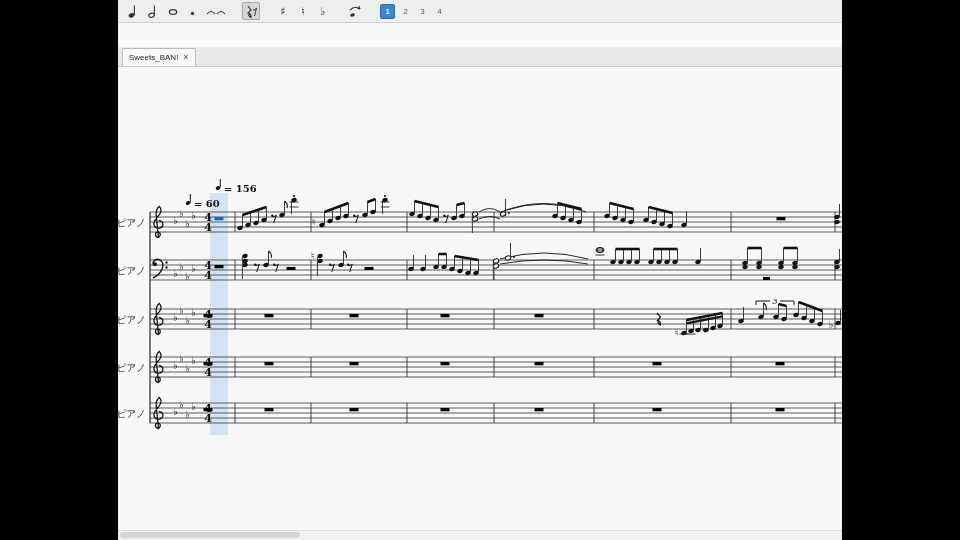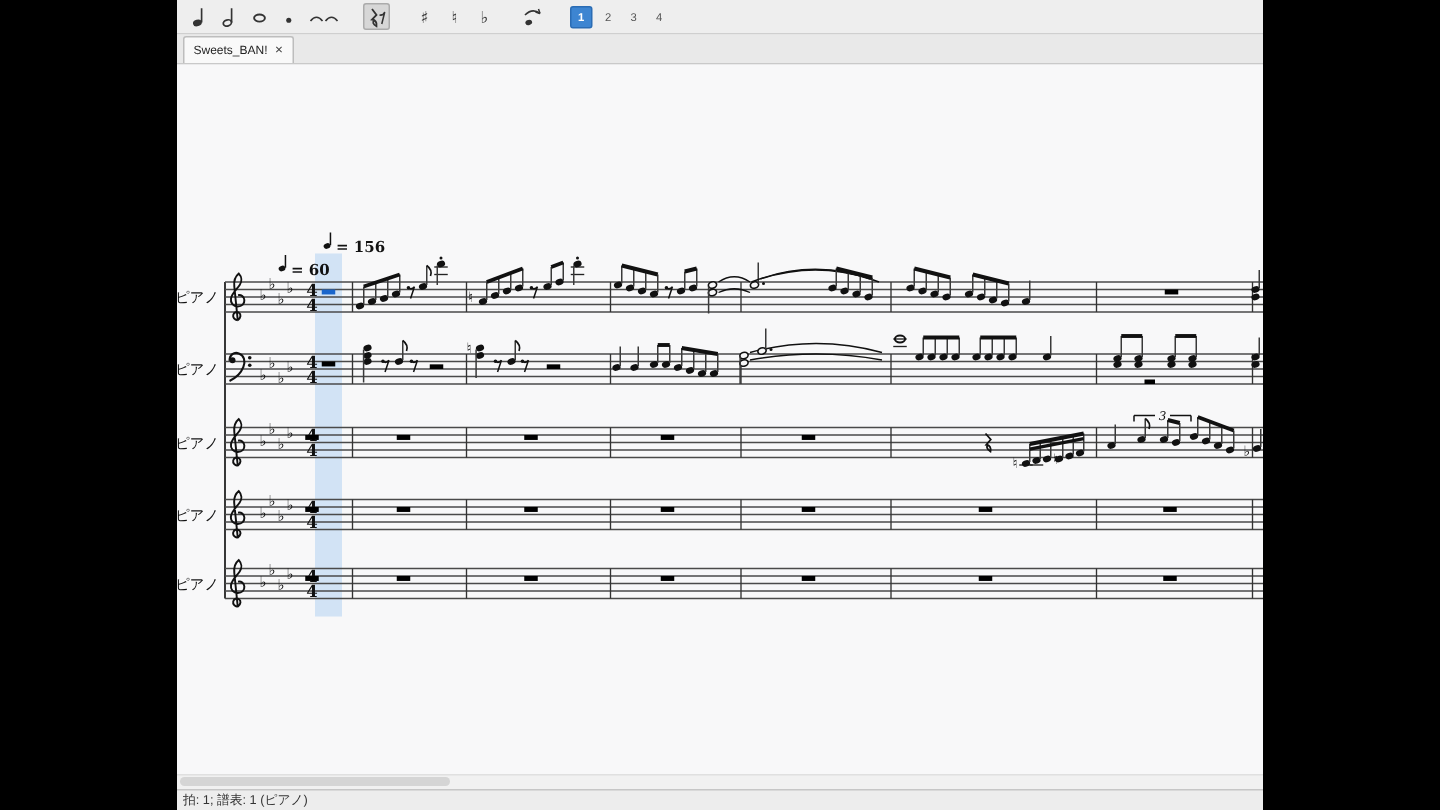--- a/index.html
+++ b/index.html
@@ -14,21 +14,21 @@
     border-radius:2px;color:#333;}
   .tbtn.pressed{background:#d7d7d7;border:1px solid #ababab;width:16px;height:16px;}
   .tbtn .mus{font-family:"DejaVu Sans",sans-serif;font-size:11px;line-height:1;}
   .vchip{width:13px;height:13px;font-size:7.5px;display:flex;align-items:center;
     justify-content:center;color:#555;margin-left:2px;}
   .vchip.active{background:#3d85d1;border:1px solid #2a6cb4;border-radius:2px;color:#fff;
     font-weight:bold;}
   .tspacer{width:10px;}
   
   .tabbar{height:19px;background:#e9e9e9;border-bottom:1px solid #c9c9c9;display:flex;
-    align-items:flex-end;flex:0 0 auto;}
+    align-items:flex-end;flex:0 0 auto;margin-top:24px;}
   .tab{margin-left:4px;height:17px;background:#f9f9f9;border:1px solid #bdbdbd;
     border-bottom:none;display:flex;align-items:center;gap:5px;padding:0 6px;
     font-size:8px;color:#222;border-radius:2px 2px 0 0;}
   .tab .close{font-size:9px;color:#444;line-height:1;}
   
   .scorearea{flex:1 1 auto;position:relative;background:#f8f8f9;overflow:hidden;}
   
   .hscroll{height:9px;background:#f1f1f1;border-top:1px solid #e0e0e0;position:relative;
     flex:0 0 auto;}
   .hthumb{position:absolute;left:2px;top:1px;height:6px;width:180px;background:#d5d5d5;
@@ -507,17 +507,14 @@
             <rect x="534.5" y="341" width="9" height="3.3" fill="#000"></rect>
             <rect x="657.5" y="341" width="9" height="3.3" fill="#000"></rect>
           </g>
         </svg>
     </div>
 
     <div class="hscroll">
       <div class="hthumb"></div>
     </div>
 
-    <div class="statusbar">
-      <span>拍: 1; 譜表: 1 (ピアノ)</span>
-    </div>
   </div>
 </div>
 
 </body></html>

